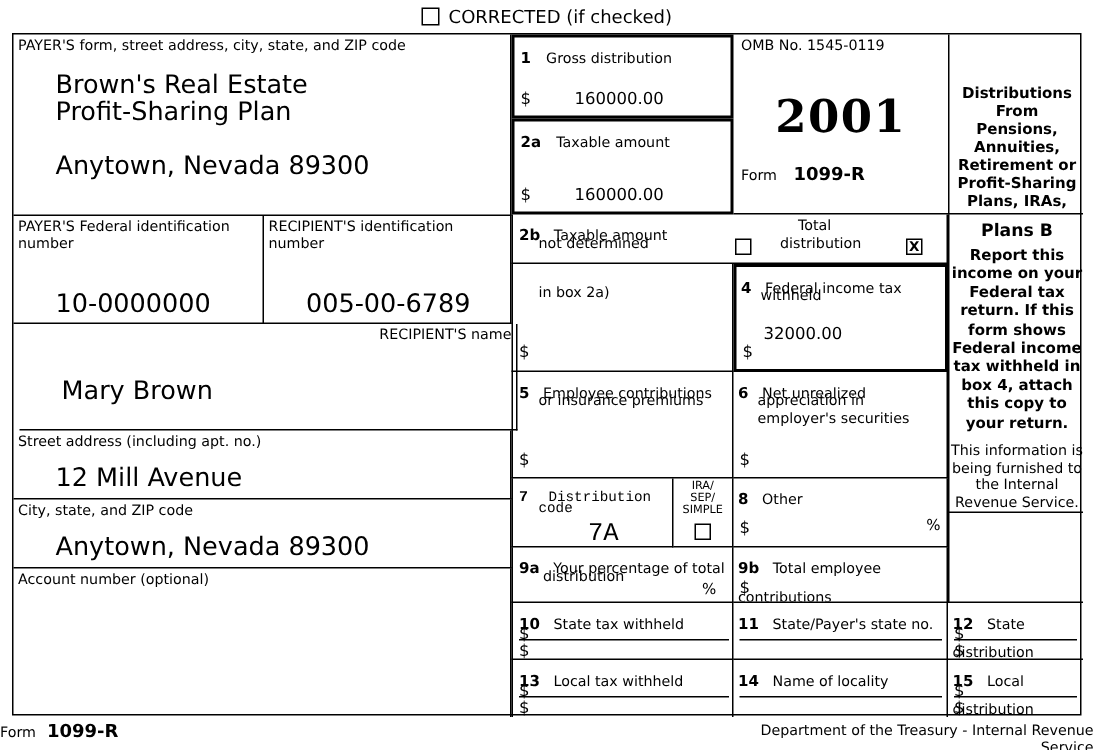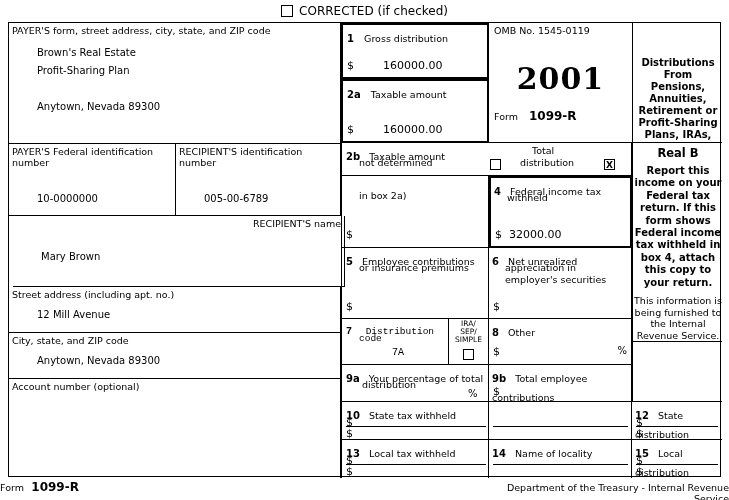--- a/index.html
+++ b/index.html
@@ -62,21 +62,21 @@
   .money {
     position: absolute;
     left: 4px;
     font-size: 11px;
   }
   .moneyval {
     position: absolute;
     font-size: 11px;
   }
   .hand {
-    font-size: 10px;
+    font-size: 17px;
   }
   .bold { font-weight: bold; }
   .center { text-align: center; }
   .right { text-align: right; }
   
   .thick { border: 2px solid #000; }
   
   .copy-col {
     position: absolute;
     text-align: center;
@@ -200,21 +200,21 @@
       <div class="moneyval" style="left:40px; top:52px;"></div>
     </div>
 
     <div class="cell thick" style="left:480px; top:153px; width:143px; height:72px;">
       <div style="position:absolute; left:3px; top:2px;">
         <span class="num">4</span>
         <span class="lbl" style="padding:0 0 0 4px;">Federal income tax</span>
       </div>
       <div class="lbl" style="position:absolute; left:16px; top:14px; padding:0;">withheld</div>
       <div class="money" style="top:50px;">$</div>
-      <div class="moneyval" style="left:18px; top:50px;">32000.00</div>
+      <div class="moneyval" style="left:18px; top:38px;">32000.00</div>
     </div>
 
     <div class="cell bb br bl" style="left:332px; top:225px; width:148px; height:71px;">
       <div style="position:absolute; left:4px; top:2px;">
         <span class="num">5</span>
         <span class="lbl" style="padding:0 0 0 4px;">Employee contributions</span>
       </div>
       <div class="lbl" style="position:absolute; left:17px; top:14px; padding:0;">or insurance premiums</div>
       <div class="money" style="top:52px;">$</div>
       <div class="moneyval" style="left:40px; top:52px;"></div>
@@ -284,20 +284,24 @@
         <span class="lbl" style="padding:0 0 0 4px;">State tax withheld</span>
       </div>
       <div class="money" style="top:14px;">$</div>
       <div class="moneyval" style="left:18px; top:14px;"></div>
       <div style="position:absolute; left:4px; top:24px; width:140px; border-top:1px solid #000;"></div>
       <div class="money" style="top:25px;">$</div>
       <div class="moneyval" style="left:18px; top:25px;"></div>
     </div>
 
     <div class="cell bb br" style="left:480px; top:379px; width:143px; height:38px;">
+      <div style="position:absolute; left:3px; top:2px;">
+        <span class="num">11</span>
+        <span class="lbl" style="padding:0 0 0 4px;">State/Payer's state no.</span>
+      </div>
       <div class="moneyval" style="left:8px; top:14px;"></div>
       <div style="position:absolute; left:4px; top:24px; width:135px; border-top:1px solid #000;"></div>
       <div class="moneyval" style="left:8px; top:25px;"></div>
     </div>
 
     <div class="cell bb" style="left:623px; top:379px; width:90px; height:38px;">
       <div style="position:absolute; left:3px; top:2px;">
         <span class="num">12</span>
         <span class="lbl" style="padding:0 0 0 4px;">State distribution</span>
       </div>
@@ -357,21 +361,21 @@
         <div>Pensions, Annuities,</div>
         <div>Retirement or</div>
         <div>Profit-Sharing</div>
         <div>Plans, IRAs,</div>
         <div>Insurance</div>
         <div>Contracts, etc.</div>
       </div>
     </div>
 
     <div class="cell bb bl" style="left:623px; top:120px; width:90px; height:199px;">
-      <div class="copy-col bold" style="left:0; top:4px; width:90px; font-size:11.5px;">Real B</div>
+      <div class="copy-col bold" style="left:0; top:4px; width:90px; font-size:11.5px;">Plans B</div>
       <div class="copy-col bold" style="left:0; top:22px; width:90px; font-size:10px; line-height:12.4px;">
         <div>Report this</div>
         <div>income on your</div>
         <div>Federal tax</div>
         <div>return. If this</div>
         <div>form shows</div>
         <div>Federal income</div>
         <div>tax withheld in</div>
         <div>box 4, attach</div>
         <div>this copy to</div>

